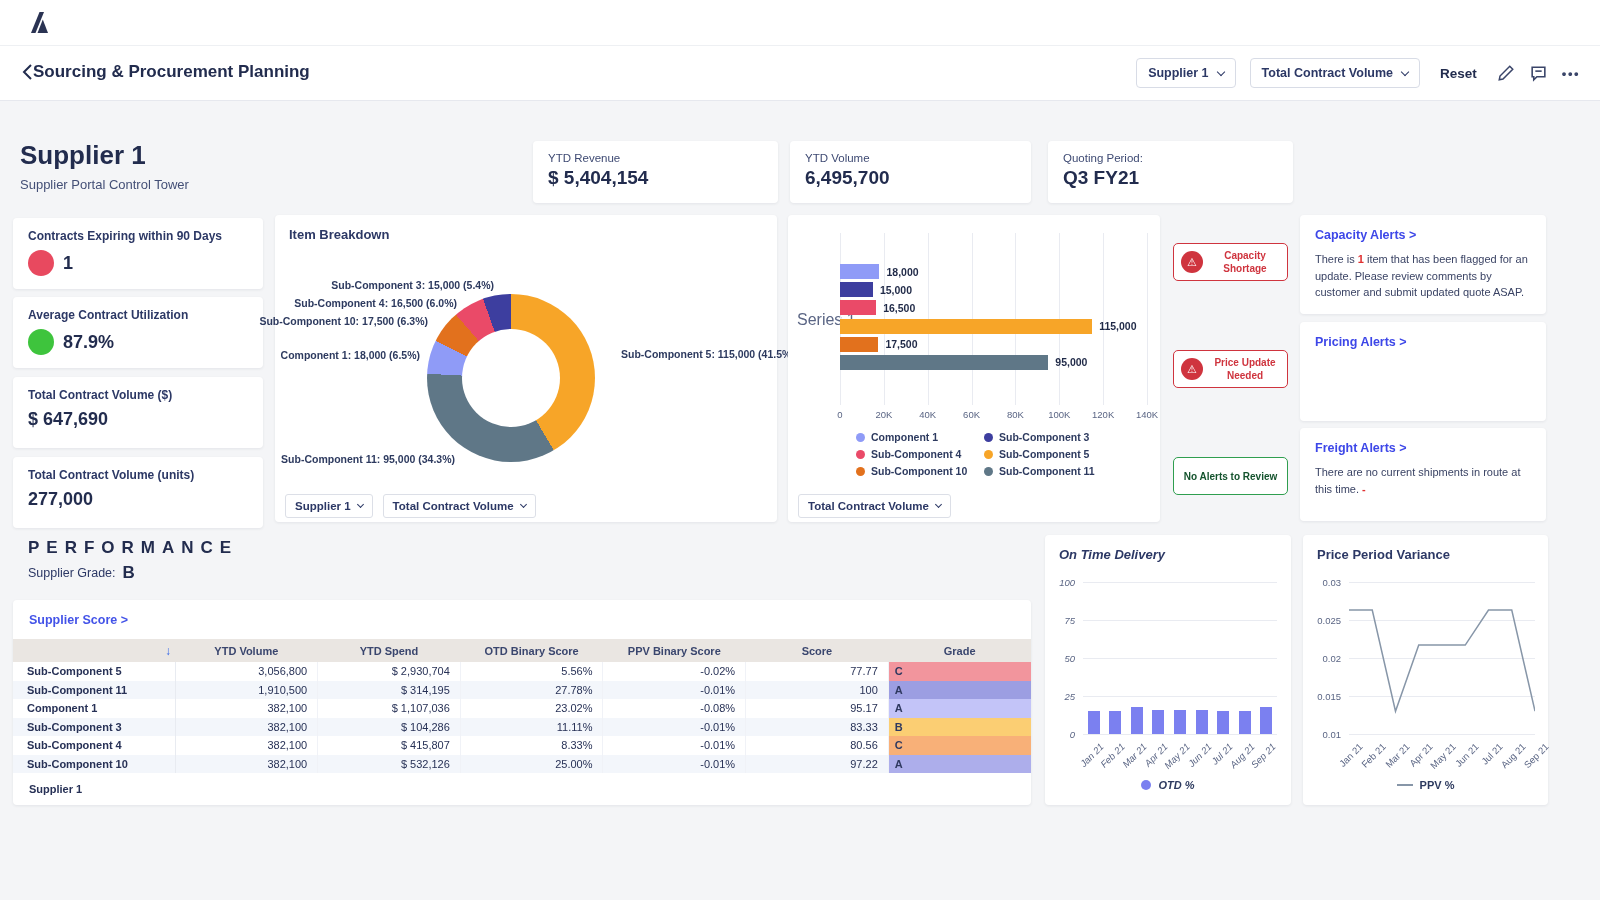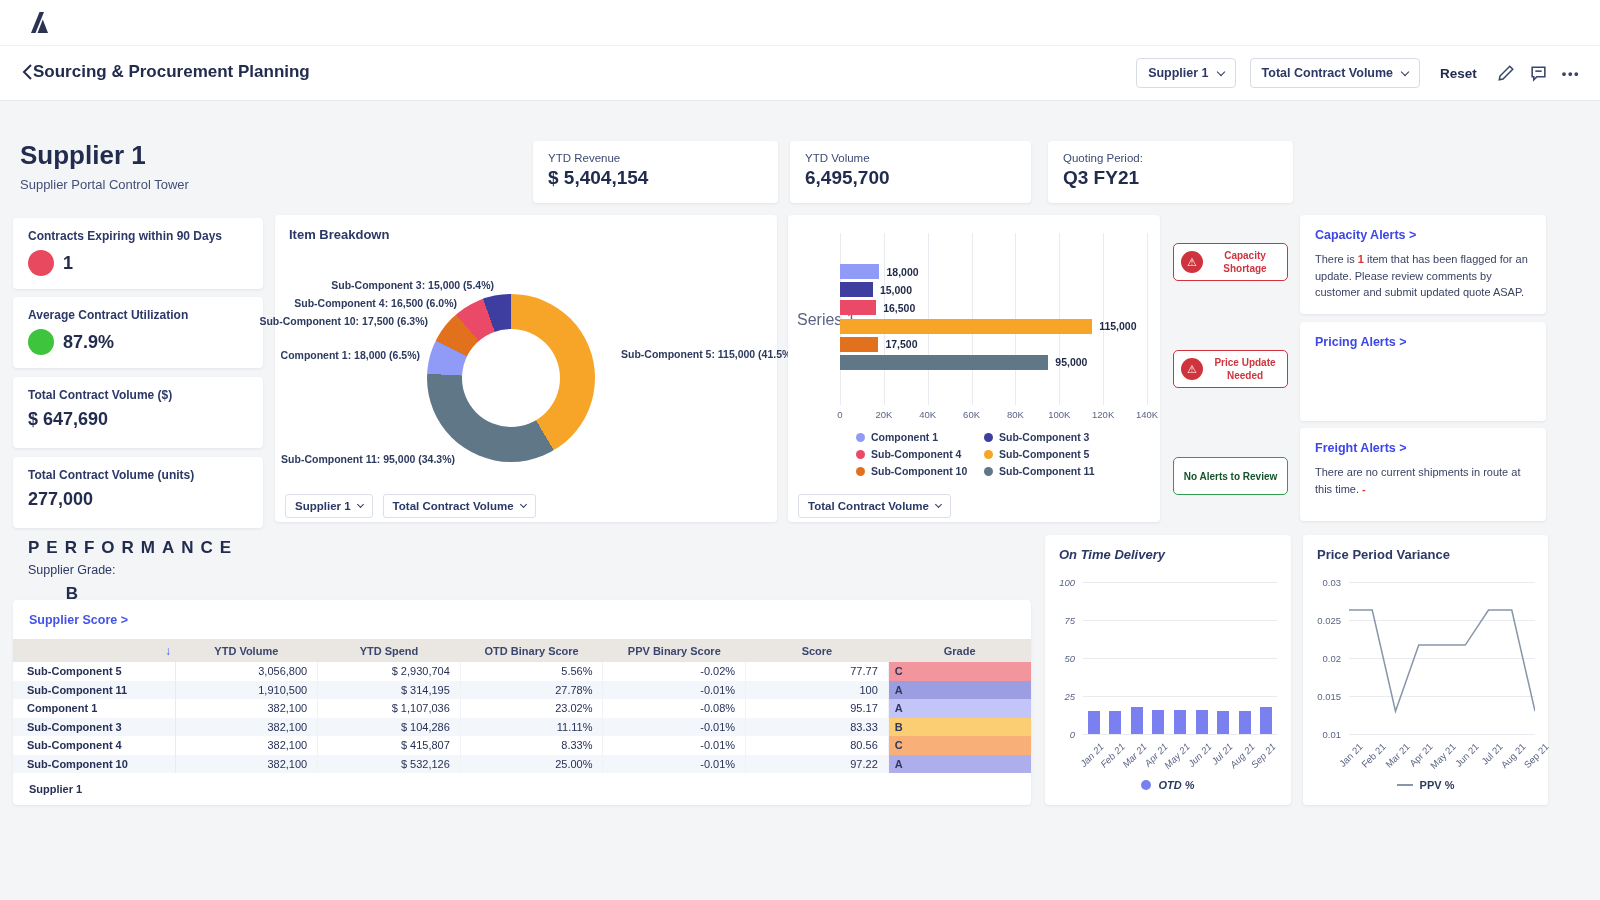--- a/index.html
+++ b/index.html
@@ -72,21 +72,21 @@
   .alert-ico { width:22px; height:22px; border-radius:50%; background:#cf343e; color:#fff; flex:none;
     display:flex; align-items:center; justify-content:center; font-size:11px; }
   .alert-btn-label { font-size:10px; font-weight:700; text-align:center; line-height:1.3; }
   
   .alert-panel { left:1300px; width:246px; padding:13px 15px; }
   .alert-panel-title { font-size:12.5px; font-weight:700; color:#3d47e8; cursor:pointer; }
   .alert-panel-body { margin-top:9px; font-size:11px; color:#3a4364; line-height:1.5; }
   .hl-red { color:#e03131; font-weight:700; }
   
   .perf-heading { position:absolute; left:28px; top:538px; font-size:17px; font-weight:600; letter-spacing:7px; color:#222c4e; }
-  .grade-row { position:absolute; left:28px; top:563px; display:flex; align-items:center; gap:7px;flex-direction:column; }
+  .grade-row { position:absolute; left:28px; top:563px; display:flex; align-items:center; gap:7px; }
   .grade-label { font-size:12.5px; color:#2c3865; }
   .grade-value { font-size:17px; font-weight:700; color:#222c4e; }
   .score-card { left:13px; top:600px; width:1018px; height:205px; padding:10px 0 0 0; }
   .score-link { margin-left:16px; font-size:12.5px; font-weight:700; color:#4353e8; cursor:pointer; display:inline-block; }
   .score-table-wrap { margin-top:11px; }
   table.score { width:100%; border-collapse:collapse; table-layout:fixed; }
   table.score thead th { background:#eae6e2; height:23px; font-size:11px; font-weight:700; color:#3a466e; text-align:center; }
   table.score thead th:first-child { width:162px; text-align:right; padding-right:4px; }
   .sort-arrow { color:#3568e8; font-weight:700; font-size:12px; cursor:pointer; }
   table.score tbody tr { height:18.5px; }

